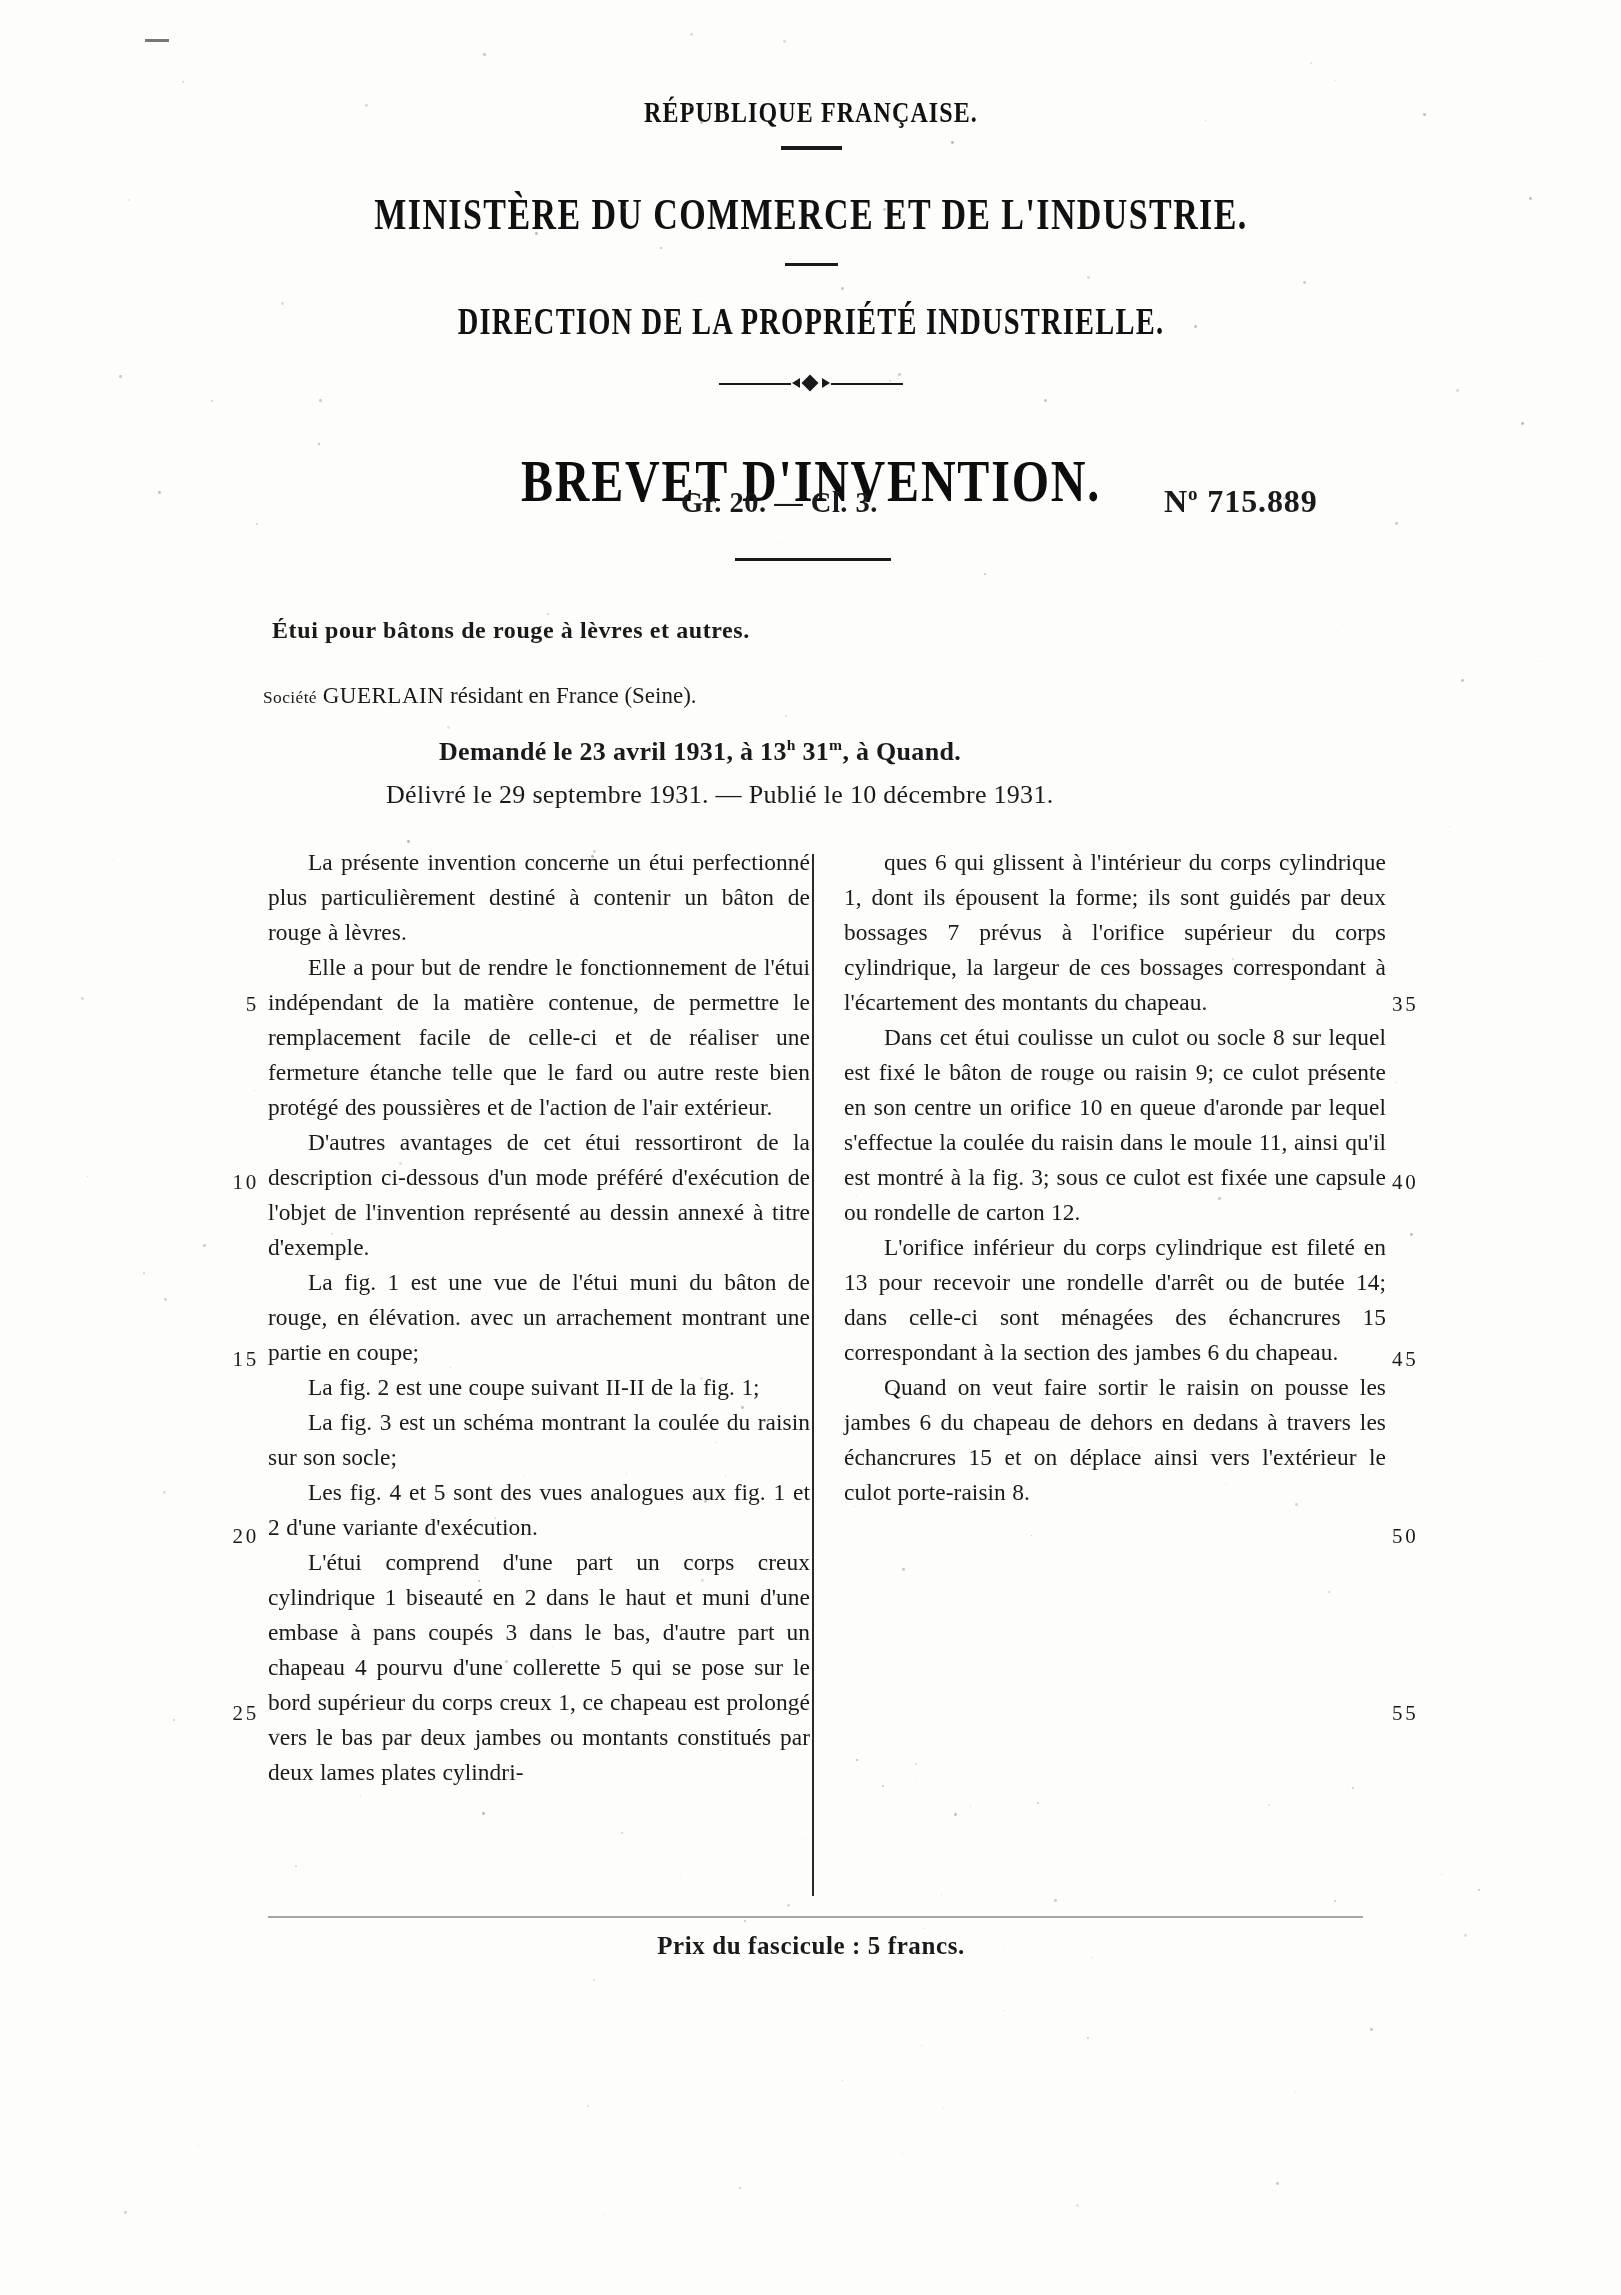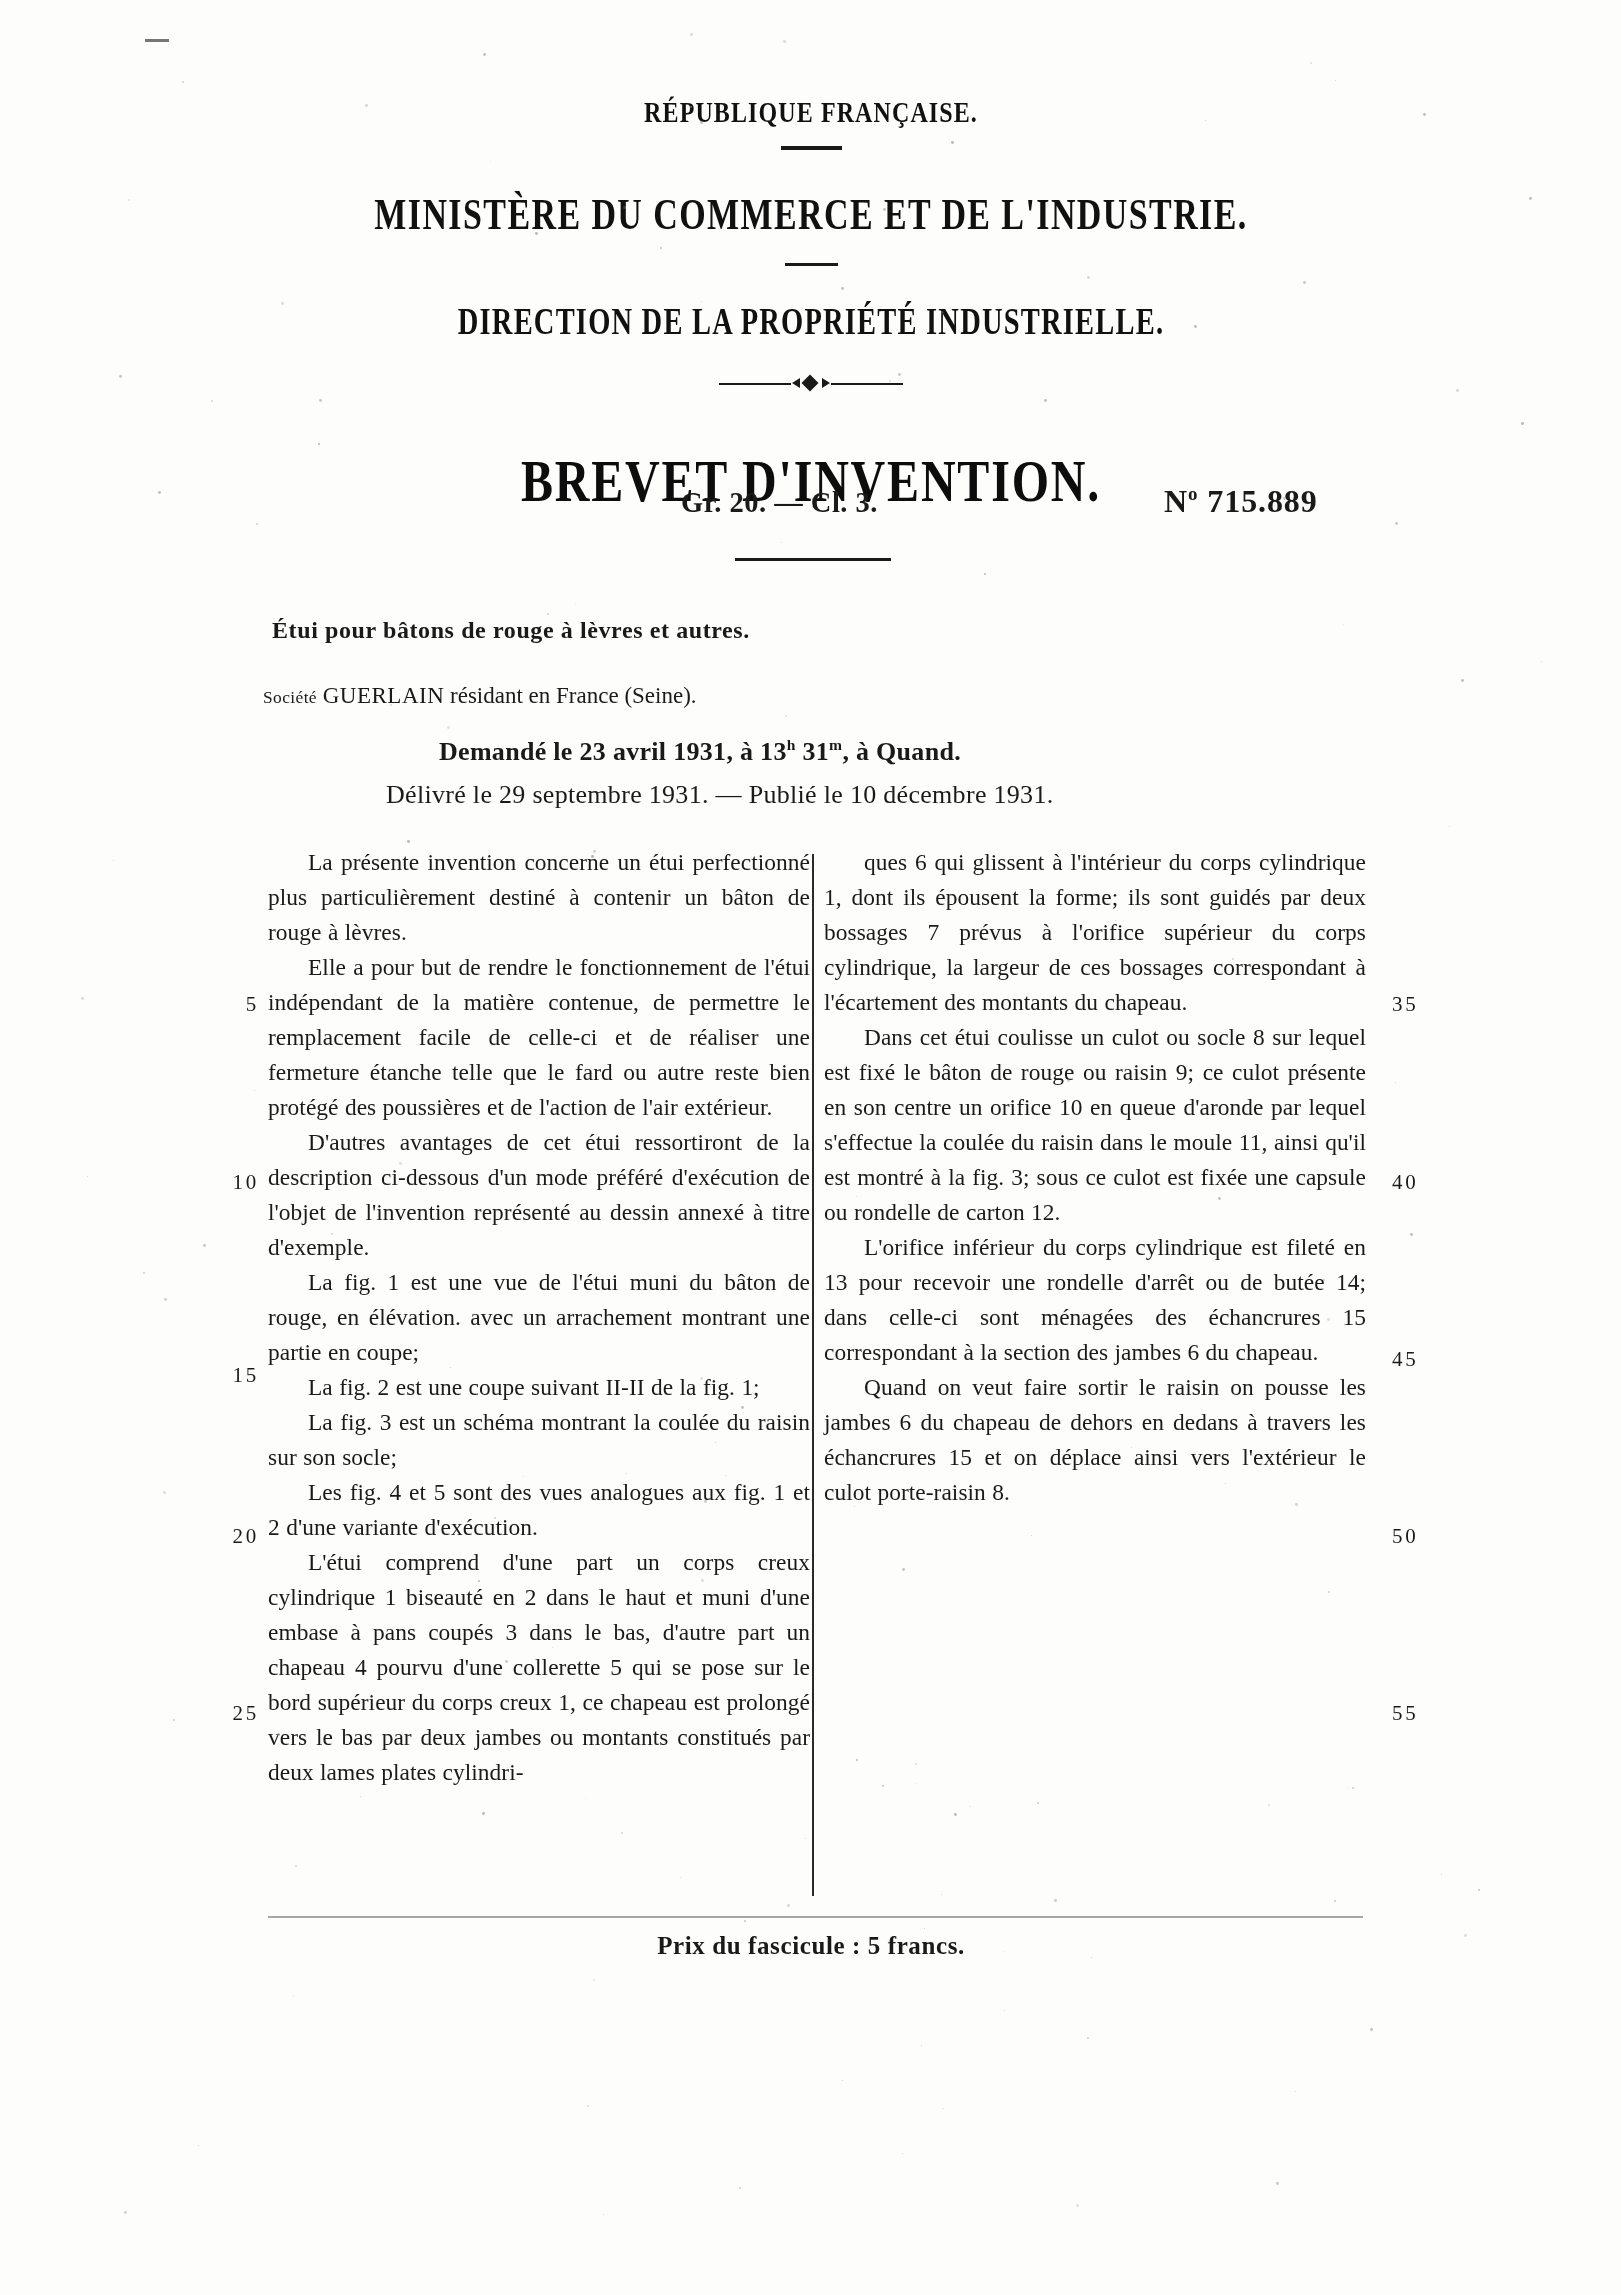--- a/index.html
+++ b/index.html
@@ -235,21 +235,21 @@
     width: 1.8px;
     height: 1042px;
     background: #2a2a2a;
   }
   .col {
     position: absolute;
     top: 0;
     width: 542px;
   }
   .col.left  { left: 268px; }
-  .col.right { left: 824px; }
+  .col.right { left: 844px; }
 
   .col p {
     margin: 0;
     font-size: 23.4px;
     line-height: 35px;
     text-align: justify;
     text-indent: 40px;
     letter-spacing: 0.05px;
     word-spacing: 0.5px;
   }
@@ -352,21 +352,21 @@
 
       <div class="delivre">Délivré le 29 septembre 1931. — Publié le 10 décembre 1931.</div>
     </div>
 
     <div class="body-area">
       <div class="col-divider"></div>
 
       <div class="linenums left" id="lnleft">
           <span style="top: 147px;">5</span>
           <span style="top: 325px;">10</span>
-          <span style="top: 518px;">15</span>
+          <span style="top: 502px;">15</span>
           <span style="top: 679px;">20</span>
           <span style="top: 856px;">25</span>
         </div>
       <div class="col left" id="colleft">
           <p>La présente invention concerne un étui perfectionné plus particulièrement destiné à contenir un bâton de rouge à lèvres.</p>
           <p>Elle a pour but de rendre le fonctionnement de l'étui indépendant de la matière contenue, de permettre le remplacement facile de celle-ci et de réaliser une fermeture étanche telle que le fard ou autre reste bien protégé des poussières et de l'action de l'air extérieur.</p>
           <p>D'autres avantages de cet étui ressortiront de la description ci-dessous d'un mode préféré d'exécution de l'objet de l'invention représenté au dessin annexé à titre d'exemple.</p>
           <p>La fig. 1 est une vue de l'étui muni du bâton de rouge, en élévation. avec un arrachement montrant une partie en coupe;</p>
           <p>La fig. 2 est une coupe suivant II-II de la fig. 1;</p>
           <p>La fig. 3 est un schéma montrant la coulée du raisin sur son socle;</p>

